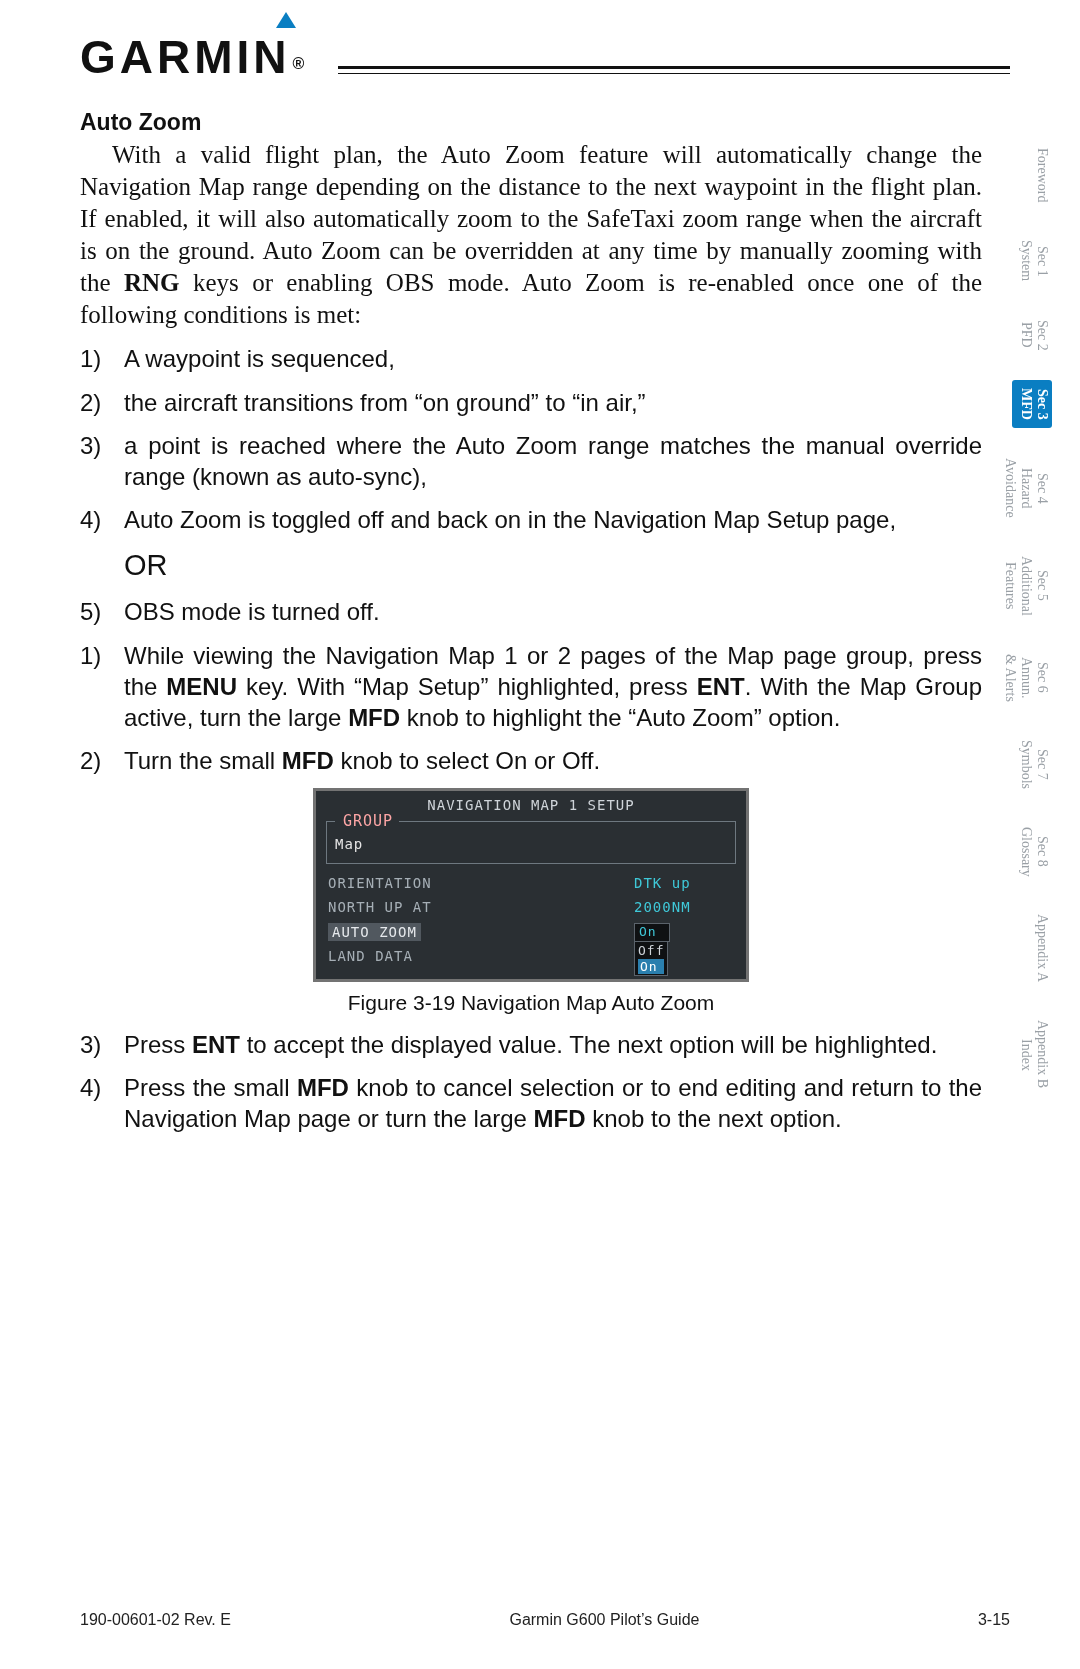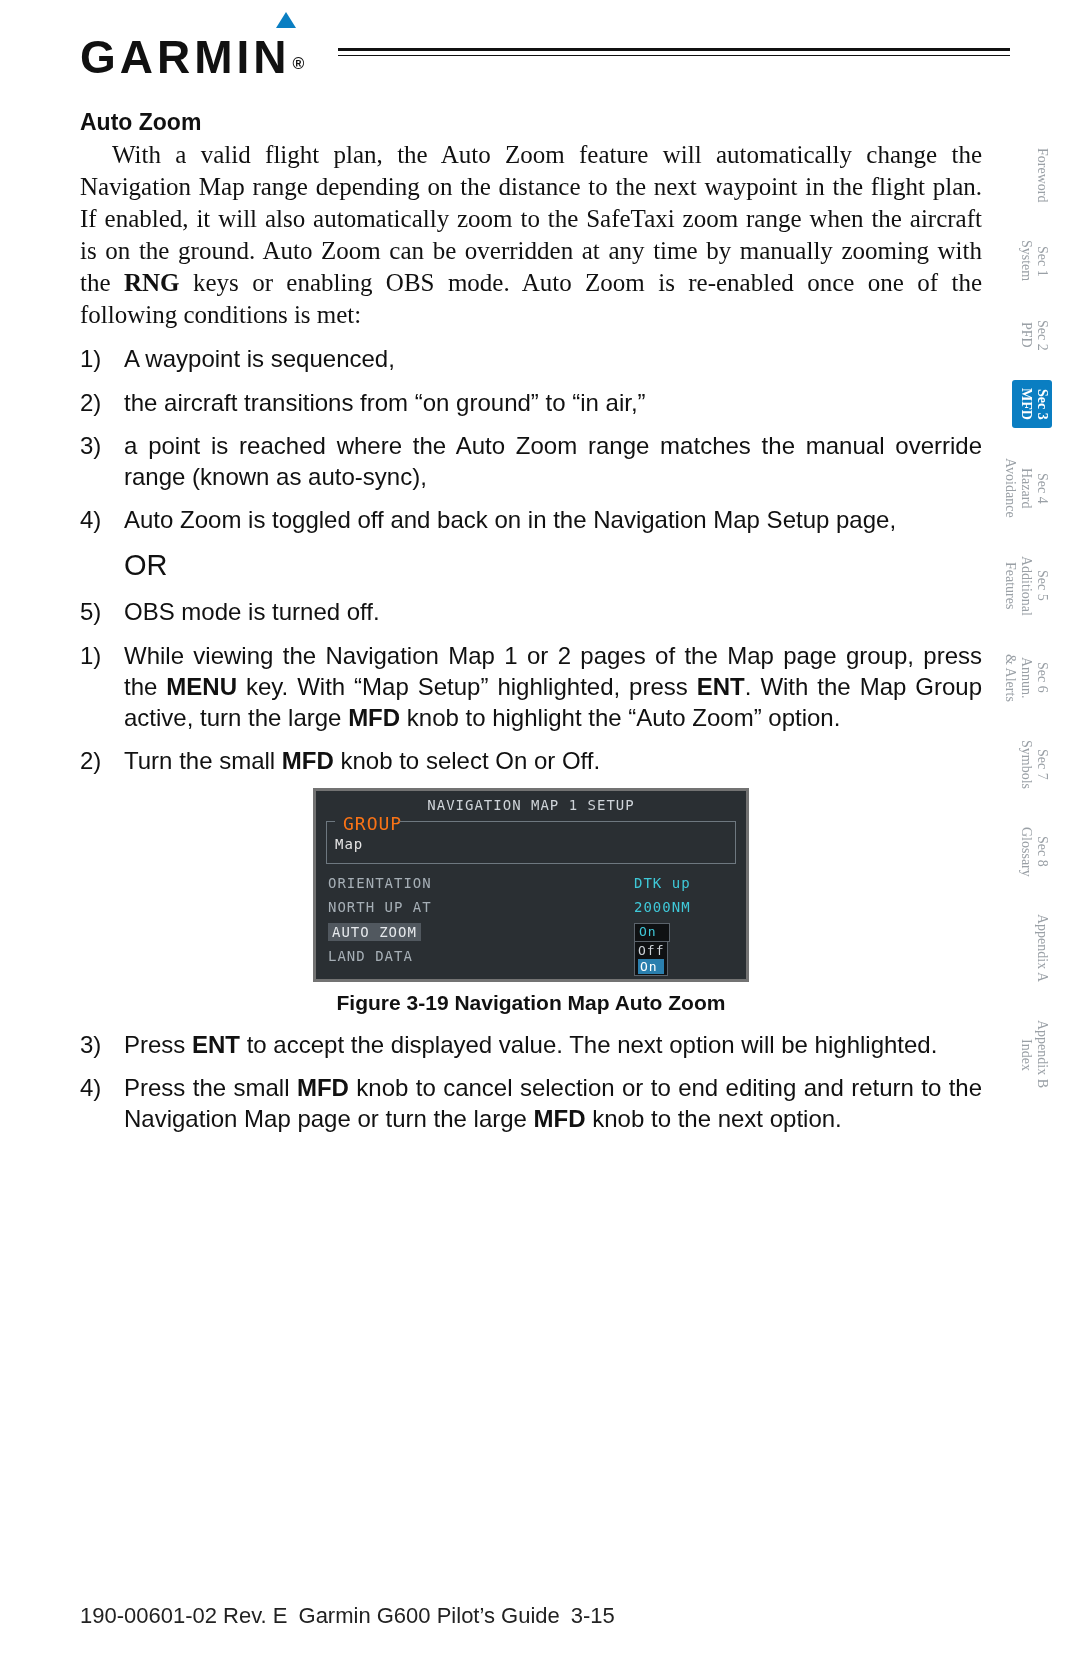--- a/index.html
+++ b/index.html
@@ -15,21 +15,21 @@
   }
   .page {
     padding: 30px 70px 40px 80px;
     position: relative;
     height: 100%;
     box-sizing: border-box;
   }
   
   .logo-row {
     display: flex;
-    align-items: center;
+    align-items: flex-end;
     margin-bottom: 24px;
   }
   .logo {
     font-family: Arial, sans-serif;
     font-weight: 900;
     font-size: 46px;
     letter-spacing: 4px;
     position: relative;
     padding-right: 18px;
   }
@@ -118,21 +118,21 @@
     flex: none;
   }
   ol.numbered > li .txt { flex: 1; text-align: justify;}
   .or-line {
     margin: 10px 0 10px 44px;
     font-family: Arial, sans-serif;
     font-size: 29px;
   }
   .caption {
     text-align: center;
-    font-weight: bold;
+    font-weight: normal;
     font-family: Arial, sans-serif;
     font-size: 21px;
     margin: 8px 0 10px 0;
   }
   
   .screenshot {
     width: 430px;
     margin: 10px auto 4px auto;
     background: #2a2f33;
     border: 3px solid #737373;
@@ -154,22 +154,22 @@
     border-top: none;
     position: relative;
     padding: 14px 8px 6px 8px;
     height: 22px;
   }
   .screenshot .group-label {
     position: absolute;
     top: -9px; left: 10px;
     background: #2a2f33;
     padding: 0 6px;
-    color: #f97316;
-    font-size: 18px;
+    color: #fca5a5;
+    font-size: 15px;
   }
   .screenshot .group-box::before,
   .screenshot .group-box::after {
     content:"";
     position:absolute;
     top:0; height:1px; background:#6e7880;
   }
   .screenshot .group-box::before { left:0; width:8px; }
   .screenshot .group-box::after { right:0; left:72px; }
   .screenshot .group-val {
@@ -221,23 +221,23 @@
   .screenshot .dropdown .optlist .hl {
     background:#2a7fae; color:#fff; padding:0 2px;
   }
   
   .footer {
     position: absolute;
     bottom: 40px;
     left: 80px;
     right: 70px;
     display: flex;
-    justify-content: flex-start;
-    font-family: Arial, sans-serif;
-    font-size: 22px;
+    justify-content: space-between;
+    font-family: Arial, sans-serif;
+    font-size: 16px;
     color: #222;
     gap: 11px;
   }
 </style>
 </head>
 <body>
 
 <div class="page">
   <div class="logo-row">
     <div class="logo">

